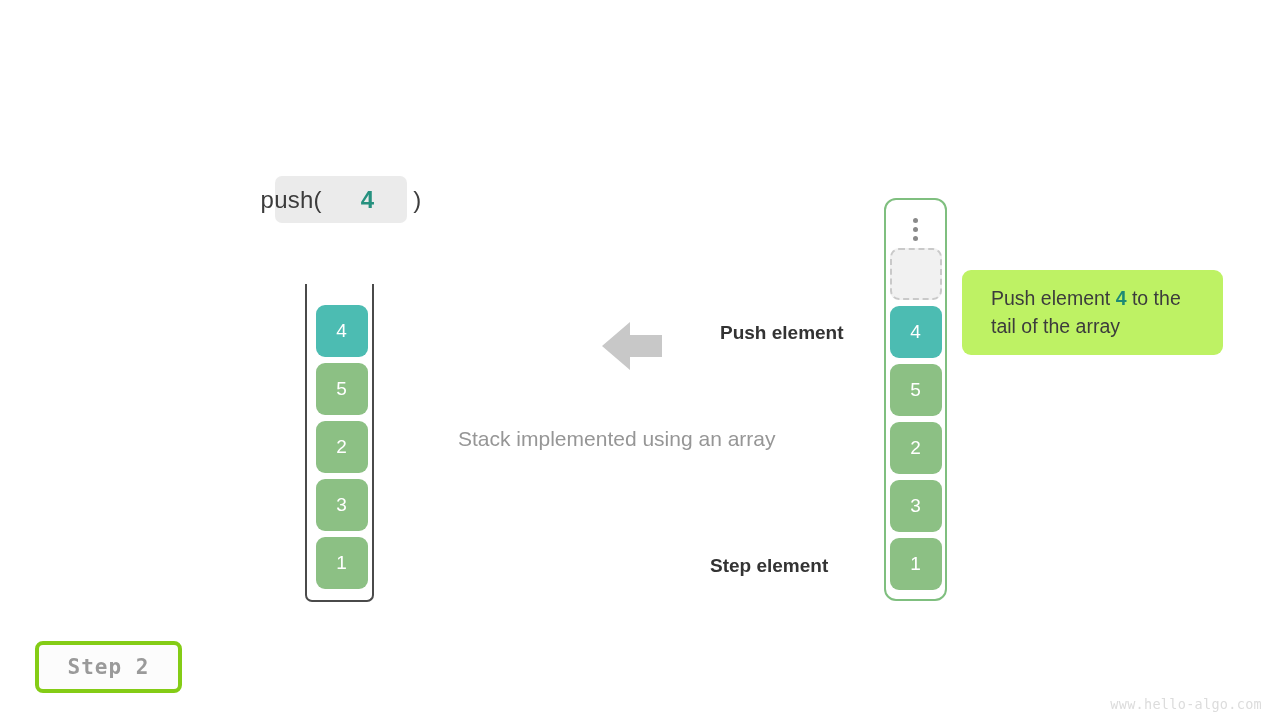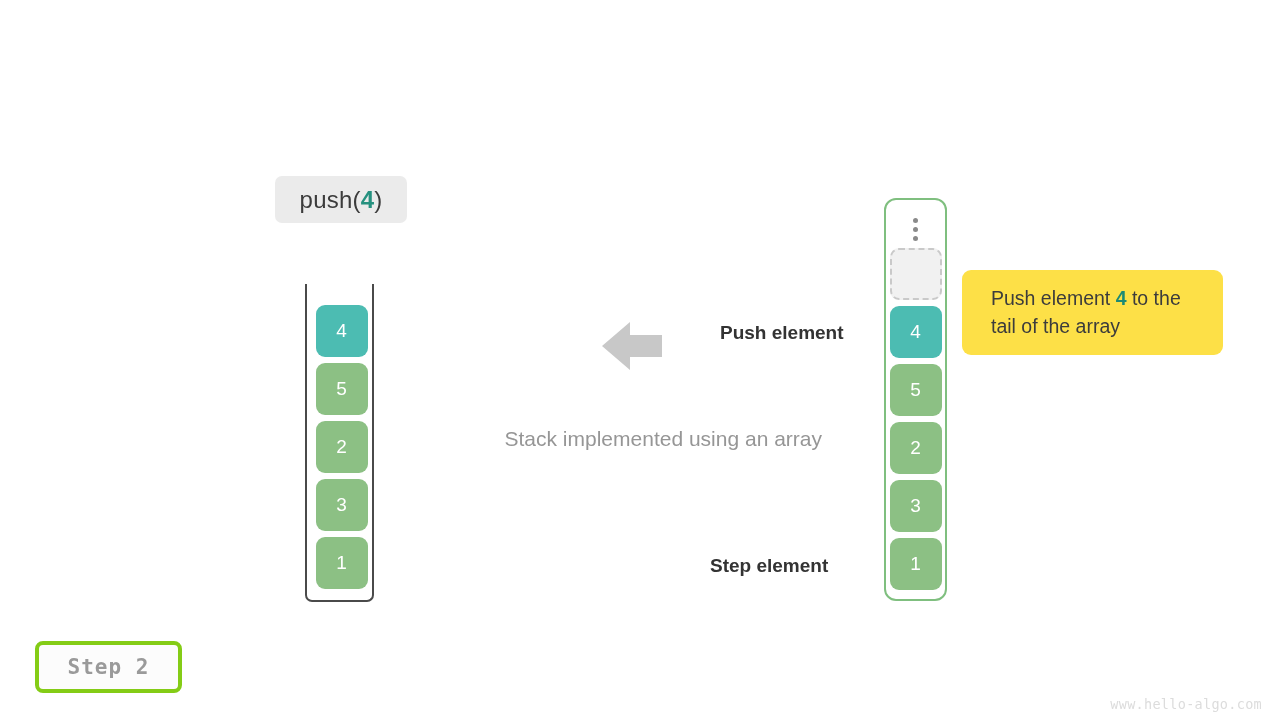--- a/index.html
+++ b/index.html
@@ -24,20 +24,21 @@
     width: 132px;
     height: 47px;
     background: #ebebeb;
     border-radius: 7px;
     display: flex;
     align-items: center;
     justify-content: center;
     font-size: 24px;
     color: #3c3c3c;
     letter-spacing: 0.2px;
+    gap: 39px;
   }
   #op-label .op-accent {
     color: #26917f;
     font-weight: 700;
   }
 
   
   #stack-container {
     position: absolute;
     left: 305px;
@@ -124,21 +125,21 @@
   }
 
   
   #annotation-box {
     position: absolute;
     left: 962px;
     top: 270px;
     width: 261px;
     height: 85px;
     box-sizing: border-box;
-    background: #fde047;
+    background: #bef264;
     border-radius: 9px;
     display: flex;
     align-items: center;
     padding: 0 28px 0 29px;
     font-size: 19.5px;
     line-height: 1.42;
     color: #3c3c3c;
   }
   #annotation-box .ann-accent {
     color: #1d8a74;
@@ -163,21 +164,21 @@
     white-space: nowrap;
   }
   #label-last {  left: 720px; top: 322px; }
   #label-first { left: 710px; top: 555px; }
 
   #caption {
     position: absolute;
     left: 458px;
     top: 427px;
     width: 364px;
-    text-align: right;
+    text-align: left;
     font-size: 21px;
     color: #969696;
     white-space: nowrap;
   }
 
   
   #step-badge {
     position: absolute;
     left: 35px;
     top: 641px;

